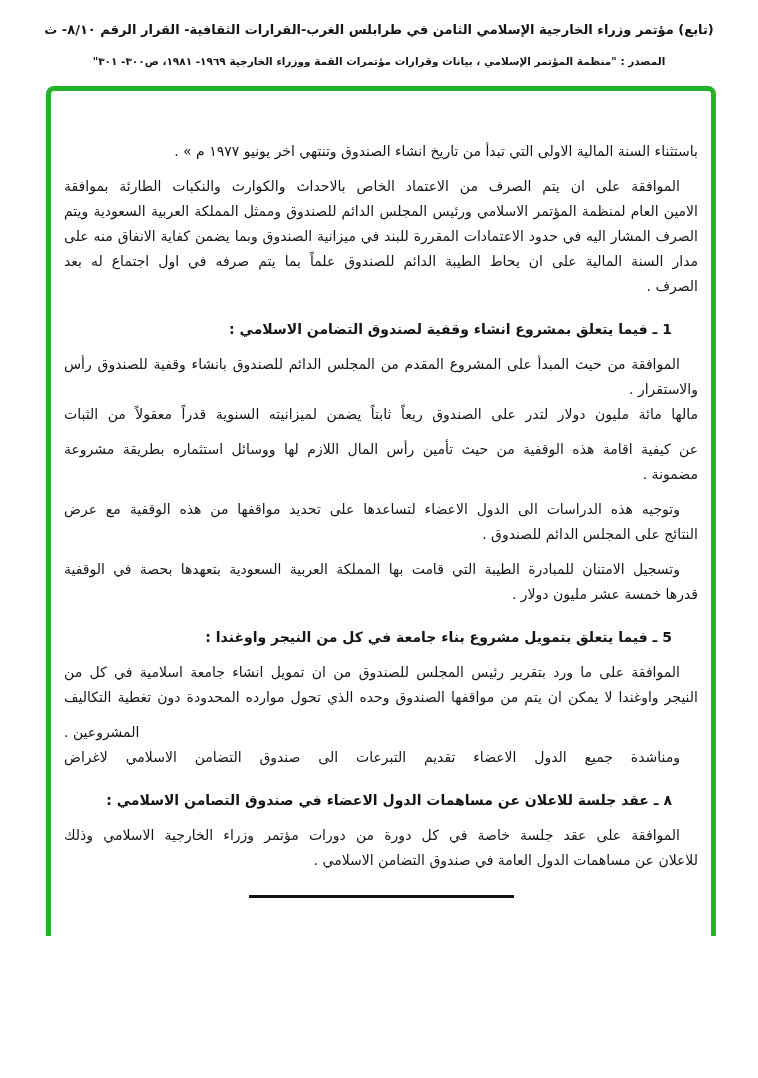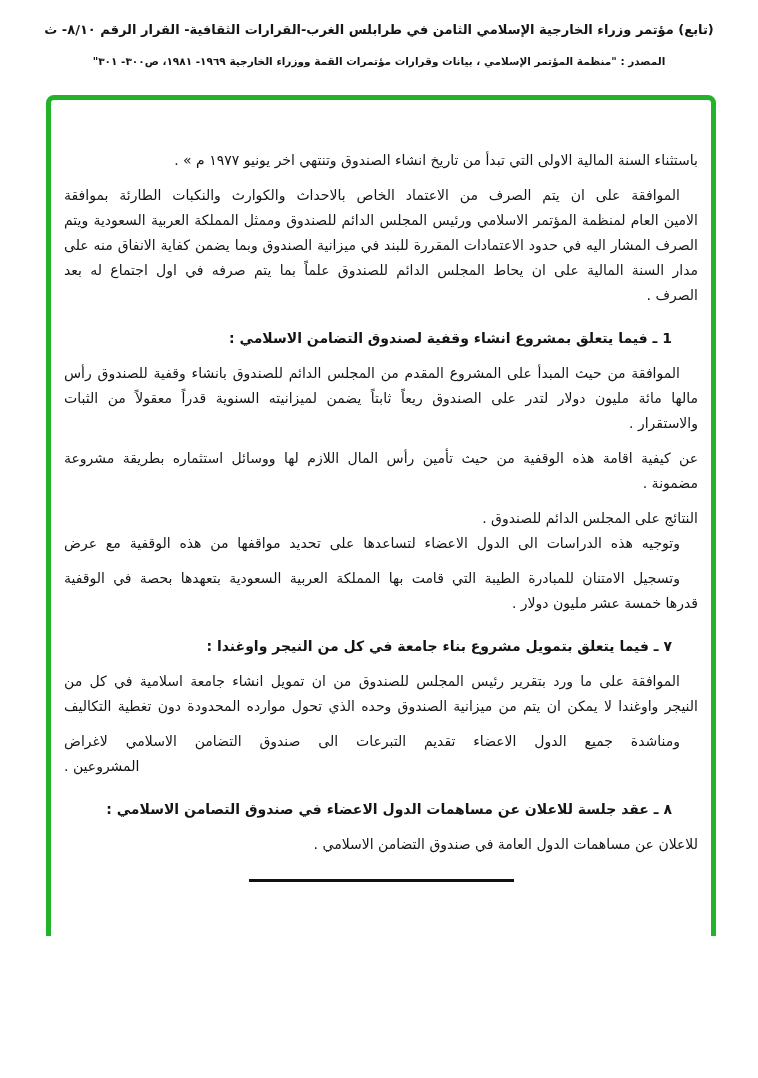--- a/index.html
+++ b/index.html
@@ -21,21 +21,20 @@
     font-size:10.5px;font-weight:bold;text-align:center;line-height:16px;
     margin-top:13px;
   }
   
   .frame{
     position:absolute;left:46px;top:86px;width:670px;height:956px;
     box-sizing:border-box;
     border:5px solid #22b32b;
     border-radius:8px;
     background:#ffffff;
-    margin-top:9px;
   }
   .content{
     direction:rtl;
     padding:48px 13px 0 13px;
   }
   .block{margin:0;}
   .block.para{margin-top:10px;}
   .block.cont{margin-top:0;}
   .block.heading{margin-top:18px;}
   .line{
@@ -83,68 +82,69 @@
 
       <div class="block cont">
         <div class="line end-right">باستثناء السنة المالية الاولى التي تبدأ من تاريخ انشاء الصندوق وتنتهي اخر يونيو ١٩٧٧ م » .</div>
       </div>
 
 
       <div class="block para">
         <div class="line full first">الموافقة على ان يتم الصرف من الاعتماد الخاص بالاحداث والكوارث والنكبات الطارئة بموافقة</div>
         <div class="line full">الامين العام لمنظمة المؤتمر الاسلامي ورئيس المجلس الدائم للصندوق وممثل المملكة العربية السعودية ويتم</div>
         <div class="line full">الصرف المشار اليه في حدود الاعتمادات المقررة للبند في ميزانية الصندوق وبما يضمن كفاية الانفاق منه على</div>
-        <div class="line full">مدار السنة المالية على ان يحاط المجلس الدائم للصندوق علماً بما يتم صرفه في اول اجتماع له بعد</div>
+        <div class="line full">مدار السنة المالية على ان يحاط الطيبة الدائم للصندوق علماً بما يتم صرفه في اول اجتماع له بعد</div>
         <div class="line end-right">الصرف .</div>
       </div>
 
       <div class="block heading">
         <div class="line">1 ـ فيما يتعلق بمشروع انشاء وقفية لصندوق التضامن الاسلامي :</div>
       </div>
 
       <div class="block para">
         <div class="line full first">الموافقة من حيث المبدأ على المشروع المقدم من المجلس الدائم للصندوق بانشاء وقفية للصندوق رأس</div>
+        <div class="line end-right">والاستقرار .</div>
         <div class="line full">مالها مائة مليون دولار لتدر على الصندوق ريعاً ثابتاً يضمن لميزانيته السنوية قدراً معقولاً من الثبات</div>
-        <div class="line end-right">والاستقرار .</div>
       </div>
 
       <div class="block para">
         <div class="line full">عن كيفية اقامة هذه الوقفية من حيث تأمين رأس المال اللازم لها ووسائل استثماره بطريقة مشروعة</div>
         <div class="line end-right">مضمونة .</div>
       </div>
 
       <div class="block para">
+        <div class="line full first">وتوجيه هذه الدراسات الى الدول الاعضاء لتساعدها على تحديد مواقفها من هذه الوقفية مع عرض</div>
         <div class="line end-right">النتائج على المجلس الدائم للصندوق .</div>
-        <div class="line full first">وتوجيه هذه الدراسات الى الدول الاعضاء لتساعدها على تحديد مواقفها من هذه الوقفية مع عرض</div>
       </div>
 
       <div class="block para">
         <div class="line full first">وتسجيل الامتنان للمبادرة الطيبة التي قامت بها المملكة العربية السعودية بتعهدها بحصة في الوقفية</div>
         <div class="line end-center">قدرها خمسة عشر مليون دولار .</div>
       </div>
 
       <div class="block heading">
-        <div class="line">٧ ـ فيما يتعلق بتمويل مشروع بناء جامعة في كل من النيجر واوغندا :</div>
+        <div class="line">5 ـ فيما يتعلق بتمويل مشروع بناء جامعة في كل من النيجر واوغندا :</div>
       </div>
 
       <div class="block para">
         <div class="line full first">الموافقة على ما ورد بتقرير رئيس المجلس للصندوق من ان تمويل انشاء جامعة اسلامية في كل من</div>
-        <div class="line full">النيجر واوغندا لا يمكن ان يتم من ميزانية الصندوق وحده الذي تحول موارده المحدودة دون تغطية التكاليف</div>
+        <div class="line full">النيجر واوغندا لا يمكن ان يتم من مواقفها الصندوق وحده الذي تحول موارده المحدودة دون تغطية التكاليف</div>
       </div>
 
       <div class="block para">
+        <div class="line end-left">المشروعين .</div>
         <div class="line full first">ومناشدة جميع الدول الاعضاء تقديم التبرعات الى صندوق التضامن الاسلامي لاغراض</div>
-        <div class="line end-left">المشروعين .</div>
       </div>
 
       <div class="block heading">
         <div class="line">٨ ـ عقد جلسة للاعلان عن مساهمات الدول الاعضاء في صندوق التصامن الاسلامي :</div>
       </div>
 
       <div class="block para">
+        <div class="line full first">الموافقة على عقد جلسة خاصة في كل دورة من دورات مؤتمر وزراء الخارجية الاسلامي وذلك</div>
         <div class="line end-center">للاعلان عن مساهمات الدول العامة في صندوق التضامن الاسلامي .</div>
       </div>
 
       <div class="endrule"></div>
 
     </div>
   </div>
 
   <div class="pagenum">٢</div>
 

